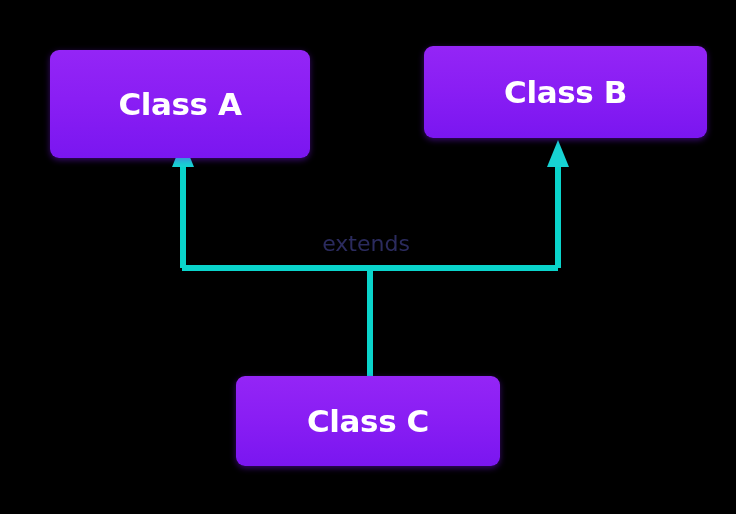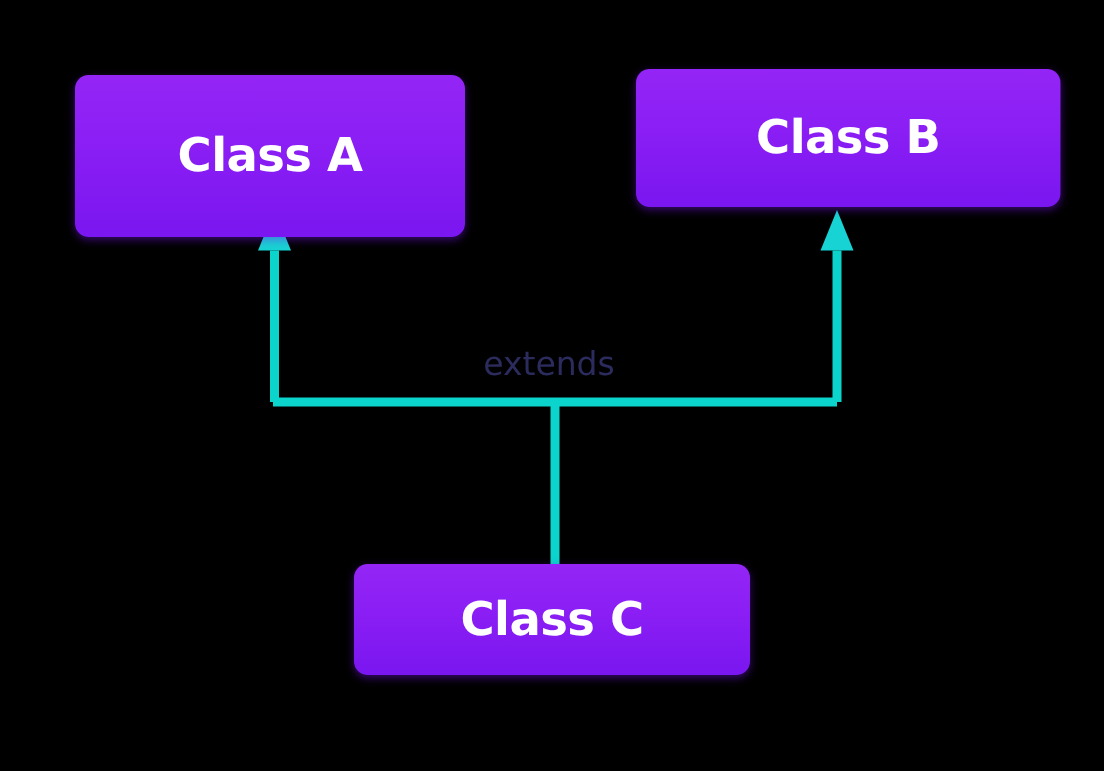--- a/index.html
+++ b/index.html
@@ -40,21 +40,21 @@
     color: #ffffff;
     font-family: "DejaVu Sans", sans-serif;
     font-weight: bold;
     font-size: 31px;
     letter-spacing: -0.4px;
     line-height: 1;
     white-space: nowrap;
   }
   #box-class-a { left: 50px;  top: 30px;  width: 260px; height: 108px; margin-top: 20px; }
   #box-class-b { left: 424px; top: 46px;  width: 283px; height: 92px; }
-  #box-class-c { left: 236px; top: 376px; width: 264px; height: 74px; }
+  #box-class-c { left: 236px; top: 376px; width: 264px; height: 90px; }
 
   .edge-label {
     position: absolute;
     color: #2b2b5e;
     font-family: "DejaVu Sans", sans-serif;
     font-weight: normal;
     font-size: 22px;
     line-height: 1;
     white-space: nowrap;
     z-index: 3;

